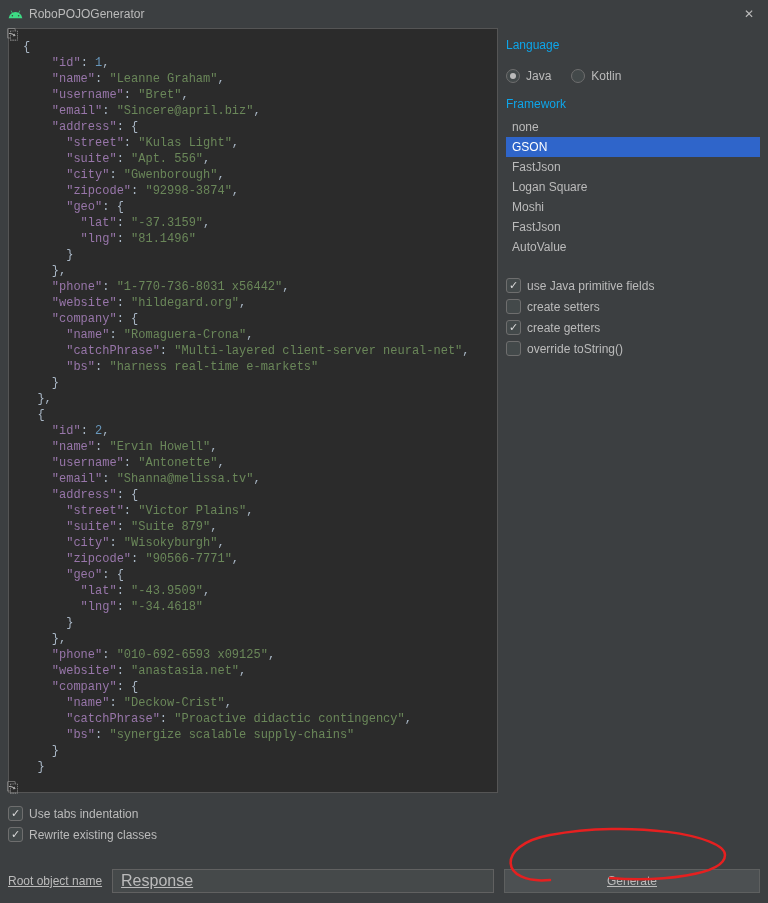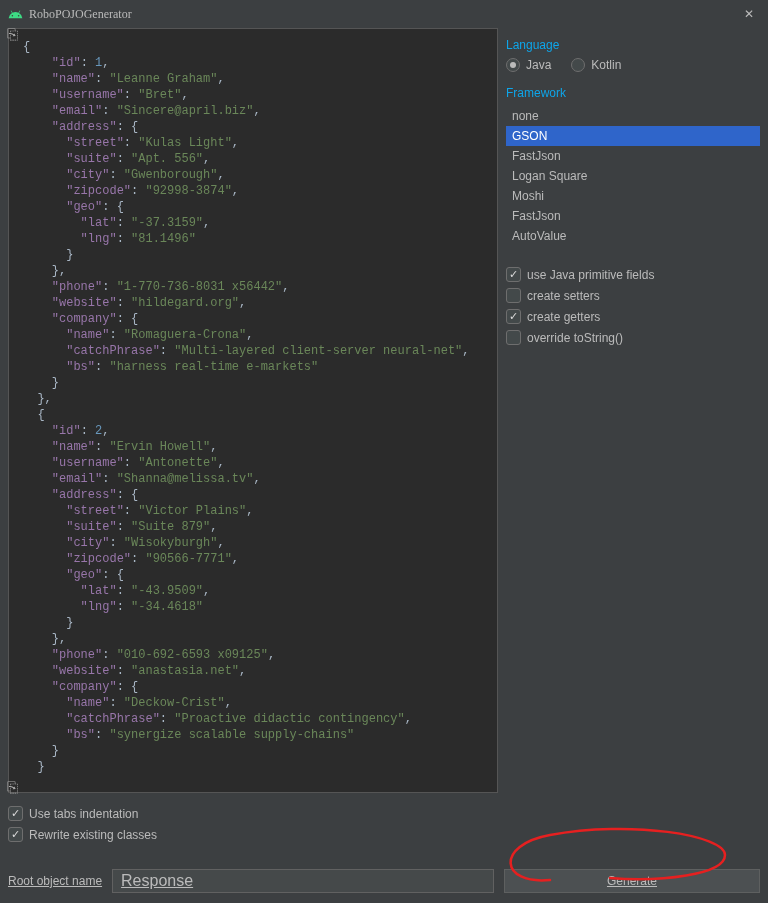--- a/index.html
+++ b/index.html
@@ -14,21 +14,20 @@
     display: flex;
     flex-direction: column;
   }
   .titlebar {
     height: 28px;
     background: #3c3f41;
     display: flex;
     align-items: center;
     padding: 0 8px;
     color: #bbbbbb;
-    font-family: Liberation Serif, serif;
   }
   .titlebar .android-icon { margin-right: 6px; display:inline-flex; }
   .titlebar .title { flex:1; }
   .titlebar .close { color:#bbbbbb; padding:2px 6px; }
 
   .main {
     flex:1;
     display:flex;
     flex-direction:row;
     padding: 0 8px 8px 8px;
@@ -88,21 +87,21 @@
     font-size:11px;
     color:#dcdcdc;
   }
 
   .rightpane {
     flex:1;
     padding-top:10px;
   }
   .section-label { color:#0ea5e9; margin-bottom:6px; }
   .radios { display:flex; gap:20px; margin-bottom:14px; }
-  .radio { display:flex; align-items:center; gap:6px; color:#bbbbbb;}
+  .radio { display:flex; align-items:center; gap:6px; color:#bbbbbb;margin-top:11px;}
   .radio .dot {
     width:14px;height:14px;border:1px solid #6e6e6e;border-radius:50%;
     background:#43494a;display:inline-flex;align-items:center;justify-content:center;
   }
   .radio .dot.sel::after{
     content:"";width:6px;height:6px;border-radius:50%;background:#bbbbbb;
   }
 
   .fwlist { margin-top:6px; }
   .fwitem {

